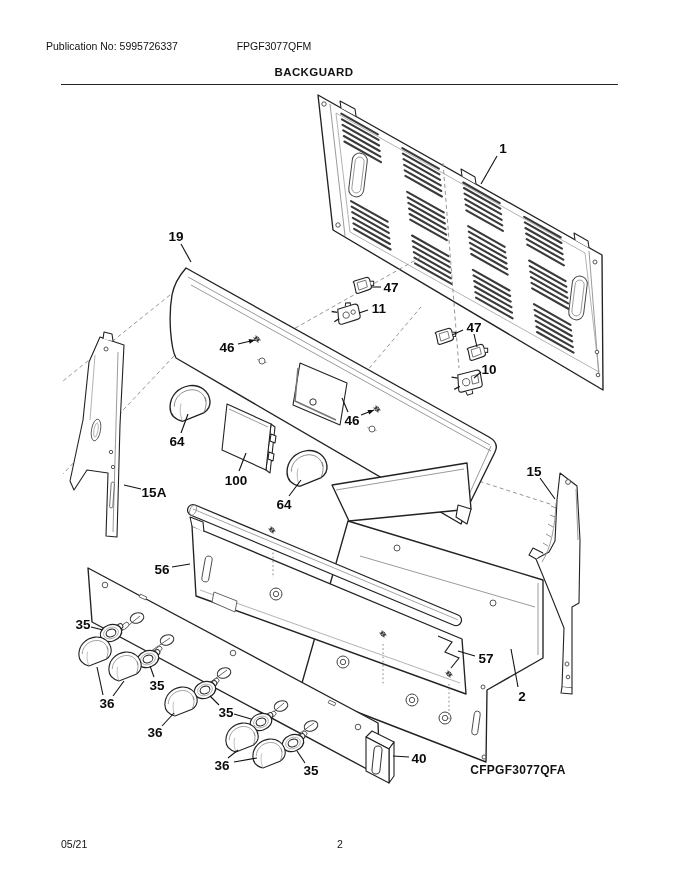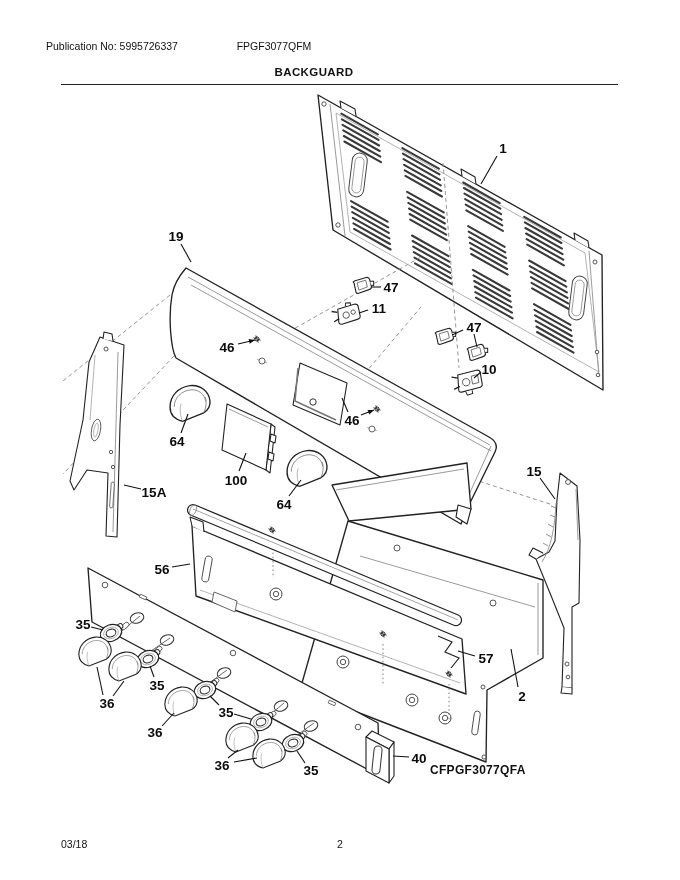--- a/index.html
+++ b/index.html
@@ -3,21 +3,21 @@
 <meta charset="utf-8">
 <style>
   html,body{margin:0;padding:0}
   body{width:680px;height:880px;background:#fff;position:relative;overflow:hidden;
        font-family:"Liberation Sans",sans-serif;color:#111}
   .abs{position:absolute}
   .hdr-pub{left:46px;top:40px;font-size:10.5px}
   .hdr-model{left:0;top:40px;width:548px;text-align:center;font-size:10.5px}
   .hdr-title{left:0;top:66px;width:628px;text-align:center;font-size:11.5px;font-weight:bold;letter-spacing:.4px}
   .hdr-rule{left:61px;top:84px;width:557px;height:0;border-top:1.6px solid #222}
-  .variant{left:430px;top:763px;width:176px;text-align:left;font-size:12px;font-weight:bold;letter-spacing:.3px}
+  .variant{left:430px;top:763px;width:176px;text-align:center;font-size:12px;font-weight:bold;letter-spacing:.3px}
   .ftr-date{left:61px;top:838px;font-size:10.5px}
   .ftr-page{left:0;top:838px;width:680px;text-align:center;font-size:10.5px}
   #diagram-svg{position:absolute;left:0;top:0}
   .outline{fill:#fff;stroke:#222;stroke-width:1.35;stroke-linejoin:round}
   .outline2{fill:#fff;stroke:#222;stroke-width:1.1;stroke-linejoin:round}
   .thin{fill:none;stroke:#888;stroke-width:.85}
   .thin2{fill:none;stroke:#9a9a9a;stroke-width:.75}
   .detail{fill:#fff;stroke:#555;stroke-width:.9}
   .hole{fill:#fff;stroke:#444;stroke-width:.9}
   .dashed{fill:none;stroke:#8a8a8a;stroke-width:.9;stroke-dasharray:4 3}
@@ -394,14 +394,14 @@
       <text x="155" y="732" class="callout">36</text>
       <line x1="228" y1="758" x2="238" y2="750" class="leader"></line>
       <line x1="234" y1="762" x2="257" y2="758" class="leader"></line>
       <text x="222" y="765" class="callout">36</text>
       <line x1="409" y1="757" x2="393" y2="756" class="leader"></line>
       <text x="419" y="758" class="callout">40</text>
     </g>
 </svg>
 
 <div class="abs variant">CFPGF3077QFA</div>
-<div class="abs ftr-date">03/18</div>
+<div class="abs ftr-date">05/21</div>
 <div class="abs ftr-page">2</div>
 
 </body></html>

